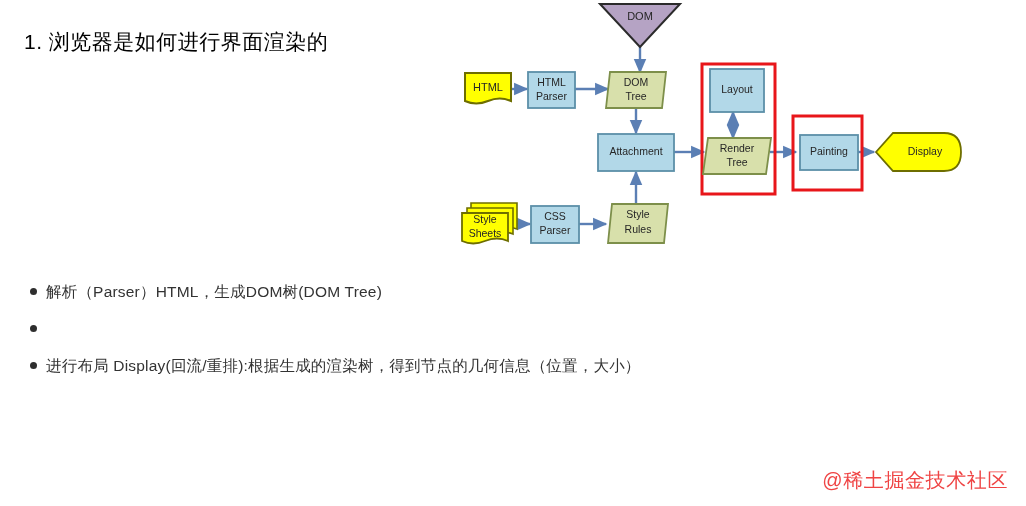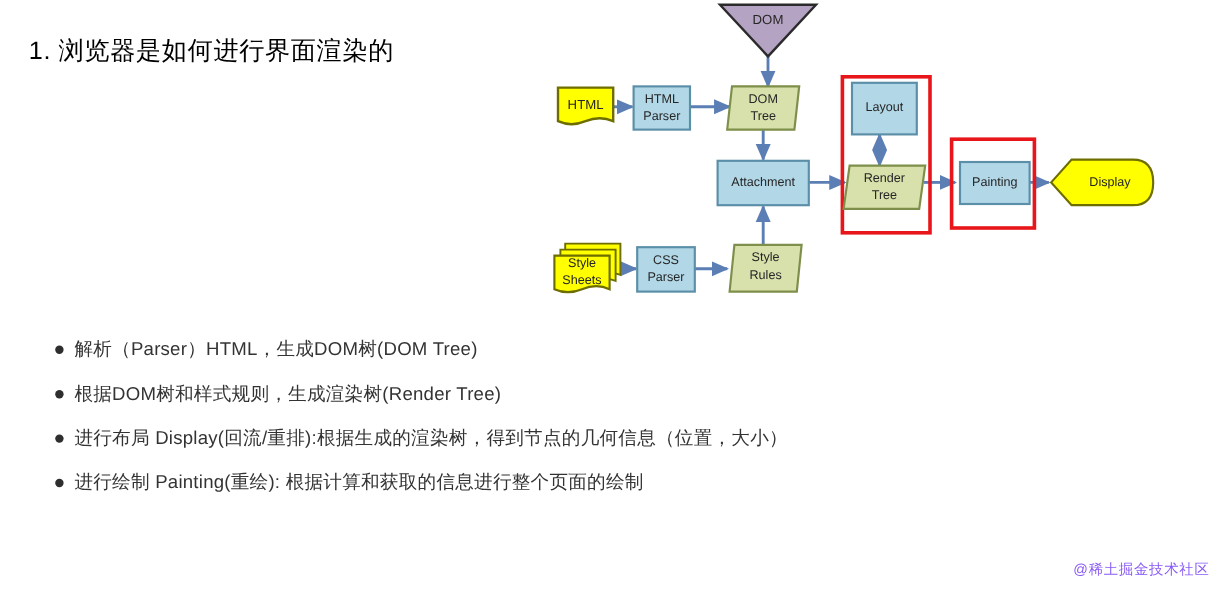--- a/index.html
+++ b/index.html
@@ -27,21 +27,21 @@
   .nodelabel{
     font-family:"Liberation Sans","DejaVu Sans",sans-serif;
     font-size:11px;
     fill:#262626;
     text-anchor:middle;
     dominant-baseline:middle;
   }
   .nodelabel.sm{font-size:10.5px;}
   
   #bullets{
-    position:absolute;left:36px;top:281px;
+    position:absolute;left:20px;top:281px;
     width:980px;
   }
   .bullet-row{
     display:flex;
     align-items:flex-start;
     height:37px;
   }
   .bullet-dot{
     width:26px;
     flex:0 0 26px;
@@ -58,23 +58,23 @@
   }
   .bullet-text{
     font-size:15.5px;
     color:#333333;
     line-height:21px;
     white-space:nowrap;
     letter-spacing:.2px;
   }
   
   #watermark{
-    position:absolute;right:18px;bottom:23px;
-    font-size:12px;
-    color:#8b5cf6;
+    position:absolute;right:18px;bottom:12px;
+    font-size:20px;
+    color:#ef4444;
     letter-spacing:.6px;
     white-space:nowrap;
   }
 </style>
 </head>
 <body>
 
 <div id="page-title">1. 浏览器是如何进行界面渲染的</div>
 
 <div id="diagram">
@@ -188,29 +188,22 @@
   <div class="bullet-row">
     <span class="bullet-dot">
         <i></i>
       </span>
     <span class="bullet-text">解析（Parser）HTML，生成DOM树(DOM Tree)</span>
   </div>
   <div class="bullet-row">
     <span class="bullet-dot">
         <i></i>
       </span>
-    <span class="bullet-text">根据DOM树和样式规则，生成渲染树(Render Tree)</span>
   </div>
   <div class="bullet-row">
     <span class="bullet-dot">
         <i></i>
       </span>
     <span class="bullet-text">进行布局 Display(回流/重排):根据生成的渲染树，得到节点的几何信息（位置，大小）</span>
   </div>
-  <div class="bullet-row">
-    <span class="bullet-dot">
-        <i></i>
-      </span>
-    <span class="bullet-text">进行绘制 Painting(重绘): 根据计算和获取的信息进行整个页面的绘制</span>
-  </div>
 </div>
 
 <div id="watermark">@稀土掘金技术社区</div>
 
 </body></html>

